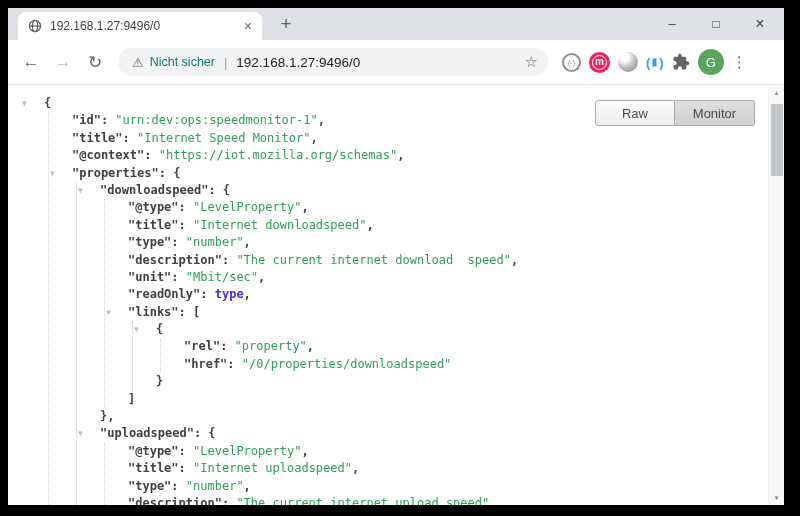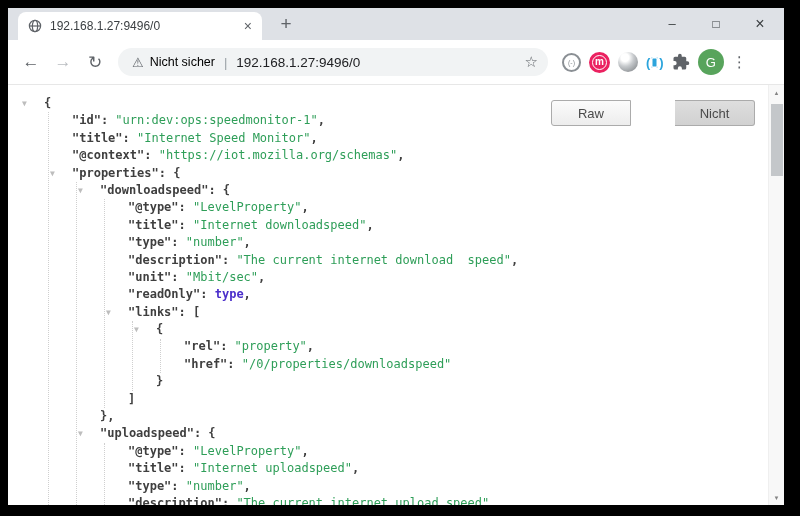--- a/index.html
+++ b/index.html
@@ -34,21 +34,21 @@
     padding:0 8px;gap:2px;border-bottom:1px solid #E7E7E7;box-sizing:content-box;
   }
   .navbtn{width:30px;height:30px;display:flex;align-items:center;justify-content:center;
     font-size:17px;color:var(--icongray,#5F6368);border-radius:50%;}
   .navbtn.disabled{color:#B9BCC0;}
   .omnibox{
     width:430px;height:28px;background:var(--omnibox,#F1F3F4);border-radius:14px;
     display:flex;align-items:center;gap:6px;padding:0 10px 0 14px;box-sizing:border-box;margin-left:6px;
   }
   .warn{font-size:13px;color:var(--icongray,#5F6368);}
-  .sec-label{font-size:12.5px;color:#000000;white-space:nowrap;}
+  .sec-label{font-size:12.5px;color:#0f766e;white-space:nowrap;}
   .sep{color:#9AA0A6;font-size:13px;margin:0 3px;}
   .url{font-size:13.5px;color:var(--urltext,#202124);white-space:nowrap;}
   .star{margin-left:auto;font-size:15px;color:#5F6368;}
   .ext-row{display:flex;align-items:center;gap:8px;margin-left:12px;}
   .ext-jsonview{width:19px;height:19px;border:2px solid #8A8F94;border-radius:50%;
     display:flex;align-items:center;justify-content:center;font-size:7px;color:#8A8F94;box-sizing:border-box;}
   .ext-pink{width:21px;height:21px;border-radius:50%;background:var(--extpink,#EB2160);
     display:flex;align-items:center;justify-content:center;}
   .ext-pink .ring{width:15px;height:15px;border:1.5px solid #fff;border-radius:50%;box-sizing:border-box;
     display:flex;align-items:center;justify-content:center;font-size:10px;font-weight:bold;color:#fff;line-height:1;}
@@ -66,21 +66,21 @@
   .content{position:relative;height:420px;background:#fff;overflow:hidden;}
   .code{position:absolute;left:0;top:0;right:16px;bottom:0;padding-top:10px;
     font-family:"DejaVu Sans Mono",monospace;font-size:12px;line-height:17.4px;overflow:hidden;}
   .jline{height:17.4px;white-space:pre;position:relative;}
   .tk-k{color:var(--key,#3F3F3F);font-weight:bold;}
   .tk-s{color:var(--string,#2E9E58);}
   .tk-b{color:var(--bool,#4B2FCB);font-weight:bold;}
   .tk-p{color:var(--punct,#3F3F3F);font-weight:bold;}
   .tri{position:absolute;top:0;font-size:8px;color:var(--tri,#BDBDBD);line-height:17.4px;}
   .guide{position:absolute;width:0;border-left:1px dotted #CFCFCF;}
-  .seg{position:absolute;top:15px;right:29px;display:flex;z-index:2;gap:44px;}
+  .seg{position:absolute;top:15px;right:29px;display:flex;z-index:2;}
   .seg button{width:80px;height:26px;font-family:"Liberation Sans",sans-serif;font-size:13px;
     color:#4A4A4A;background:linear-gradient(#FBFBFB,#EDEDED);border:1px solid #ABABAB;padding:0;cursor:pointer;}
   .seg button:first-child{border-radius:3px 0 0 3px;}
   .seg button:last-child{border-radius:0 3px 3px 0;border-left:none;}
   .seg button.active{background:linear-gradient(#DEDEDE,#D1D1D1);}
   .scrollbar{position:absolute;right:0;top:0;bottom:0;width:16px;background:#F8F8F8;
     border-left:1px solid #EFEFEF;box-sizing:border-box;}
   .sb-arrow{position:absolute;left:0;right:0;height:15px;display:flex;align-items:center;
     justify-content:center;font-size:6px;color:#848484;}
   .sb-up{top:0;} .sb-down{bottom:0;}
@@ -137,21 +137,21 @@
           </svg>
       </div>
       <div class="avatar">G</div>
       <div class="kebab">⋮</div>
     </div>
   </div>
 
   <div class="content">
     <div class="seg">
       <button>Raw</button>
-      <button class="active">Nicht</button>
+      <button class="active">Monitor</button>
     </div>
     <div class="code">
         <div class="jline" style="padding-left: 36px;"><span class="tri" style="left: 14px;">▼</span><span class="tk-p">{</span></div>
         <div class="jline" style="padding-left: 64px;"><span class="tk-k">"id"</span><span class="tk-p">: </span><span class="tk-s">"urn:dev:ops:speedmonitor-1"</span><span class="tk-p">,</span></div>
         <div class="jline" style="padding-left: 64px;"><span class="tk-k">"title"</span><span class="tk-p">: </span><span class="tk-s">"Internet Speed Monitor"</span><span class="tk-p">,</span></div>
         <div class="jline" style="padding-left: 64px;"><span class="tk-k">"@context"</span><span class="tk-p">: </span><span class="tk-s">"https://iot.mozilla.org/schemas"</span><span class="tk-p">,</span></div>
         <div class="jline" style="padding-left: 64px;"><span class="tri" style="left: 42px;">▼</span><span class="tk-k">"properties"</span><span class="tk-p">: {</span></div>
         <div class="jline" style="padding-left: 92px;"><span class="tri" style="left: 70px;">▼</span><span class="tk-k">"downloadspeed"</span><span class="tk-p">: {</span></div>
         <div class="jline" style="padding-left: 120px;"><span class="tk-k">"@type"</span><span class="tk-p">: </span><span class="tk-s">"LevelProperty"</span><span class="tk-p">,</span></div>
         <div class="jline" style="padding-left: 120px;"><span class="tk-k">"title"</span><span class="tk-p">: </span><span class="tk-s">"Internet downloadspeed"</span><span class="tk-p">,</span></div>

